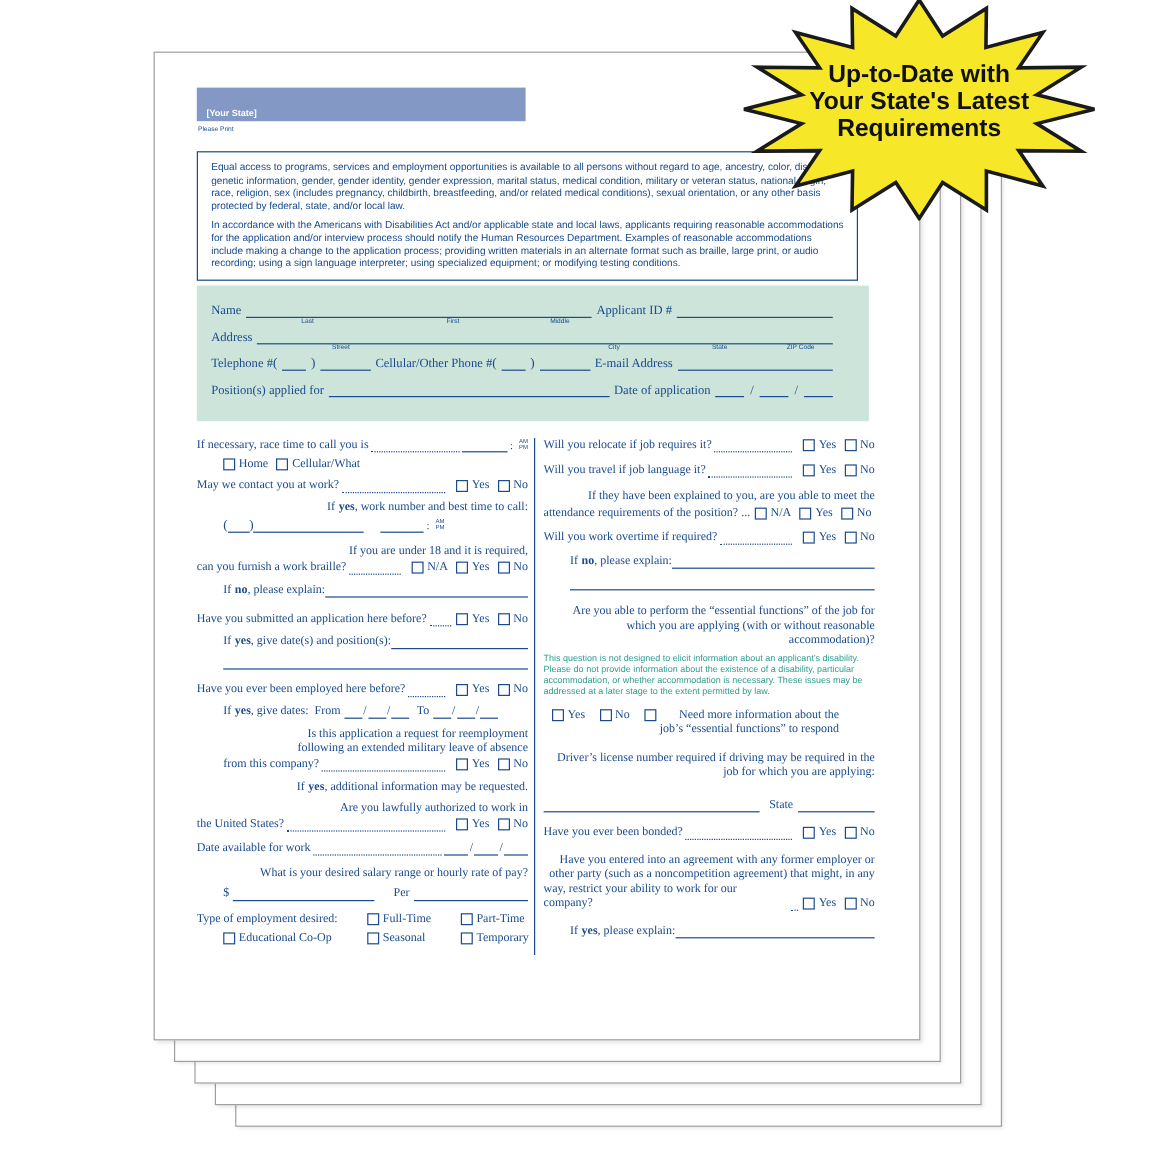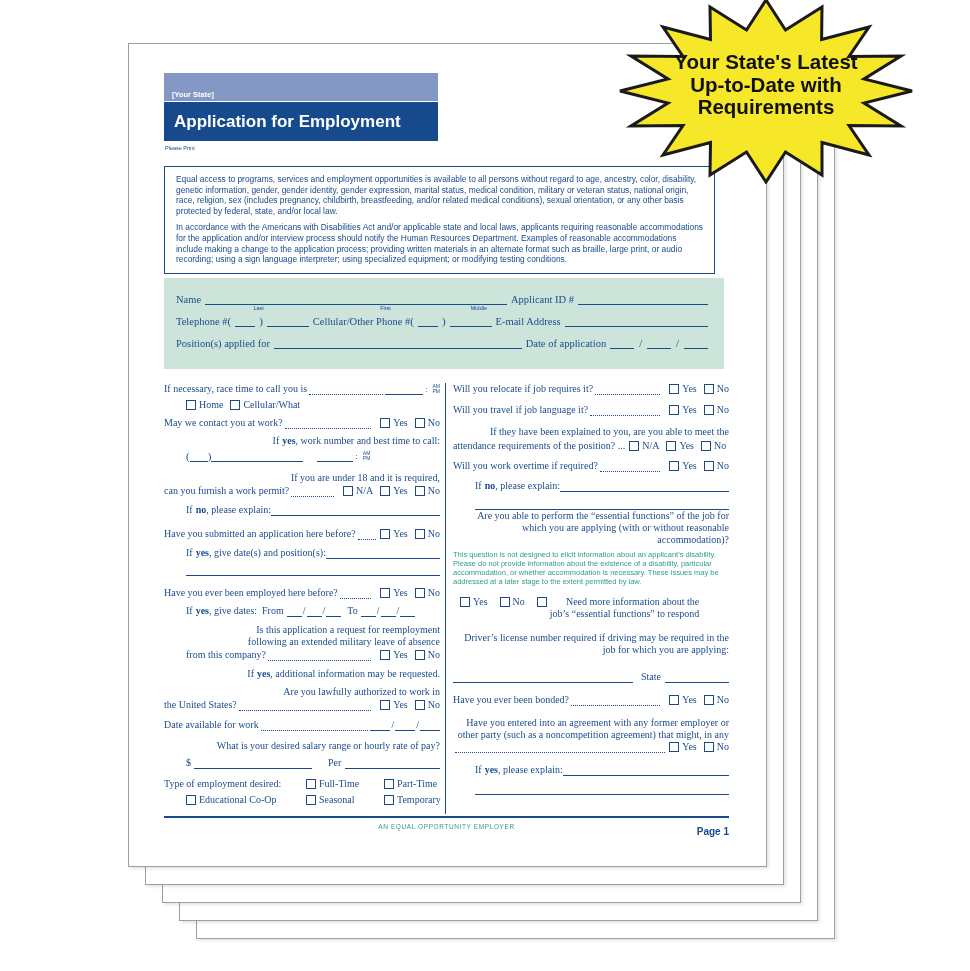--- a/index.html
+++ b/index.html
@@ -22,21 +22,21 @@
   .please-print{font:5.5px "Liberation Sans",sans-serif;color:#164a8d;margin:4px 0 0 36px;}
 
   
   .notice{border:1px solid #164a8d;margin:15px 0 0 35px;width:551px;box-sizing:border-box;
           padding:7px 10px 8px 11px;font:8.4px/10.6px "Liberation Sans",sans-serif;color:#164a8d;}
   .notice p{margin:0;}
   .notice p + p{margin-top:6px;}
 
   
   .idbox{background:#cde4da;margin:4px 0 0 35px;width:560px;box-sizing:border-box;
-         padding:15px 12px 10px 12px;font-size:10.5px;}
+         padding:15px 26px 10px 12px;font-size:10.5px;}
   .idrow{display:flex;align-items:flex-end;margin-bottom:10px;position:relative;}
   .fill{flex:1;border-bottom:1px solid #1b4b8c;position:relative;height:11px;margin:0 4px;}
   .fw{flex:none;}
   .sub{position:absolute;top:12px;font:5.5px "Liberation Sans",sans-serif;color:#164a8d;white-space:nowrap;}
   .hint{font:6.3px "Liberation Sans",sans-serif;margin-left:3px;}
   .bold{font-weight:bold;}
   .paren{font-size:11px;}
 
   
   .cols{display:flex;margin:14px 0 0 35px;width:565px;height:431px;overflow:hidden;
@@ -79,39 +79,47 @@
 
   <div class="page p5"></div>
   <div class="page p4"></div>
   <div class="page p3"></div>
   <div class="page p2"></div>
 
   <div class="page front">
 
     <div class="hdr">
       <div class="hdr-state">[Your State]</div>
-      <div class="hdr-title">Application for Employment</div>
     </div>
     <div class="please-print">Please Print</div>
 
     <div class="notice">
       <p>Equal access to programs, services and employment opportunities is available to all persons without regard to age, ancestry, color, disability, genetic information, gender, gender identity, gender expression, marital status, medical condition, military or veteran status, national origin, race, religion, sex (includes pregnancy, childbirth, breastfeeding, and/or related medical conditions), sexual orientation, or any other basis protected by federal, state, and/or local law.</p>
       <p>In accordance with the Americans with Disabilities Act and/or applicable state and local laws, applicants requiring reasonable accommodations for the application and/or interview process should notify the Human Resources Department. Examples of reasonable accommodations include making a change to the application process; providing written materials in an alternate format such as braille, large print, or audio recording; using a sign language interpreter; using specialized equipment; or modifying testing conditions.</p>
     </div>
 
     <div class="idbox">
       <div class="idrow">
         <span>Name</span>
         <span class="fill">
           <span class="sub" style="left:16%">Last</span>
           <span class="sub" style="left:58%">First</span>
           <span class="sub" style="left:88%">Middle</span>
         </span>
         <span>Applicant ID #</span>
         <span class="fill fw" style="width:130px"></span>
+      </div>
+      <div class="idrow">
+        <span>Address</span>
+        <span class="fill">
+          <span class="sub" style="left:13%">Street</span>
+          <span class="sub" style="left:61%">City</span>
+          <span class="sub" style="left:79%">State</span>
+          <span class="sub" style="left:92%">ZIP Code</span>
+        </span>
       </div>
       <div class="idrow">
         <span>Telephone #</span>
         <span class="paren">(</span>
           <span class="fill fw" style="width:20px"></span>
           <span class="paren">)</span>
         <span class="fill fw" style="width:42px"></span>
         <span>Cellular/Other Phone #</span>
         <span class="paren">(</span>
           <span class="fill fw" style="width:20px"></span>
@@ -164,21 +172,21 @@
             <span class="ul fw" style="width:18px"></span>
             <span class="paren">)</span>
           <span class="ul fw" style="width:92px"></span>
           <span style="width:14px"></span>
           <span class="ul fw" style="width:36px"></span>
           <span class="colon">:</span>
           <span class="ampm"><span>AM</span><br><span>PM</span></span>
         </div>
         <div class="qt" style="margin-top:10px">If you are under 18 and it is required,</div>
         <div class="q" style="margin-top:1px">
-          <span>can you furnish a work permit?</span>
+          <span>can you furnish a work braille?</span>
           <span class="lead"></span>
           <span class="cb"></span>
             <span class="cbl">N/A</span>
           <span class="cb"></span>
             <span class="cbl">Yes</span>
           <span class="cb"></span>
             <span class="cbl">No</span>
         </div>
         <div class="q ind" style="margin-top:7px">
           <span>If</span>
@@ -333,21 +341,21 @@
         </div>
         <div class="q ind" style="margin-top:8px">
           <span>If</span>
             <span class="kw">no</span>
             <span>, please explain:</span>
           <span class="ul grow"></span>
         </div>
         <div class="q ind" style="margin-top:9px">
           <span class="ul grow" style="margin-left:0"></span>
         </div>
-        <div class="qt" style="">Are you able to perform the “essential functions” of the job for which you are applying (with or without reasonable accommodation)?</div>
+        <div class="qt" style="margin-top:12px">Are you able to perform the “essential functions” of the job for which you are applying (with or without reasonable accommodation)?</div>
         <div class="note" style="margin-top:4px">This question is not designed to elicit information about an applicant’s disability. Please do not provide information about the existence of a disability, particular accommodation, or whether accommodation is necessary. These issues may be addressed at a later stage to the extent permitted by law.</div>
         <div class="cbgrid" style="margin-top:9px">
           <span class="cb"></span>
             <span class="cbl">Yes</span>
           <span class="cb" style="margin-left:12px"></span>
             <span class="cbl">No</span>
           <span class="cb" style="margin-left:12px"></span>
           <span>
               <span class="qt">Need more information about the</span>
               <span class="qt">job’s “essential functions” to respond</span>
@@ -363,48 +371,45 @@
           <span>Have you ever been bonded?</span>
           <span class="lead"></span>
           <span class="cb"></span>
             <span class="cbl">Yes</span>
           <span class="cb"></span>
             <span class="cbl">No</span>
         </div>
         <div class="qt" style="margin-top:11px">Have you entered into an agreement with any former employer or</div>
         <div class="qt">other party (such as a noncompetition agreement) that might, in any</div>
         <div class="q">
+          <span>way, restrict your ability to work for our company?</span>
           <span class="lead"></span>
           <span class="cb" style="margin-left:2px"></span>
             <span class="cbl">Yes</span>
           <span class="cb"></span>
             <span class="cbl">No</span>
         </div>
         <div class="q ind" style="margin-top:11px">
           <span>If</span>
             <span class="kw">yes</span>
             <span>, please explain:</span>
           <span class="ul grow"></span>
         </div>
         <div class="q ind" style="margin-top:10px">
           <span class="ul grow" style="margin-left:0"></span>
         </div>
       </div>
     </div>
 
-    <div class="footline">
-      <div class="eoe">AN EQUAL OPPORTUNITY EMPLOYER</div>
-      <div class="pagenum">Page 1</div>
-    </div>
   </div>
 
   <div class="badge">
     <svg width="296" height="186" viewBox="0 0 296 186">
       <polygon points="148,2 167.5,32 204,9 203.6,41.5 251,29 231,58.5 283,58 246,81 294,93 246,105 283,128 231,127.5 251,157 204,144.5 204,177 167.5,154 148,184 128.5,154 92,177 92.5,144.5 45,157 65,127.5 13,128 50,105 2,93 50,81 13,58 65,58.5 45,29 92.5,41.5 92,9 128.5,32" fill="#f6e829"></polygon>
     </svg>
     <div class="badge-text">
+      <div>Up-to-Date with</div>
       <div>Your State's Latest</div>
-      <div>Up-to-Date with</div>
       <div>Requirements</div>
     </div>
   </div>
 
 </div>
 
 </body></html>

